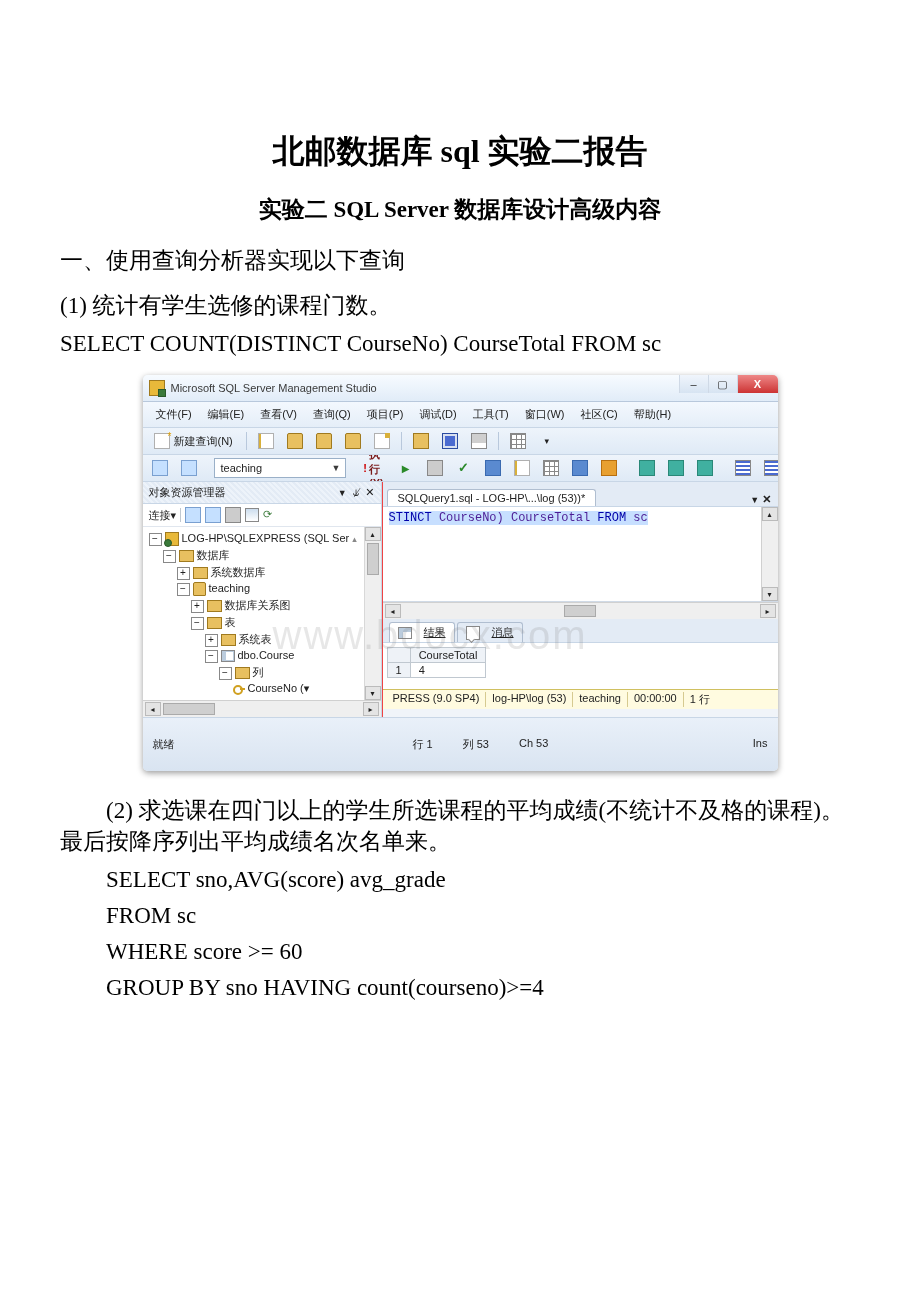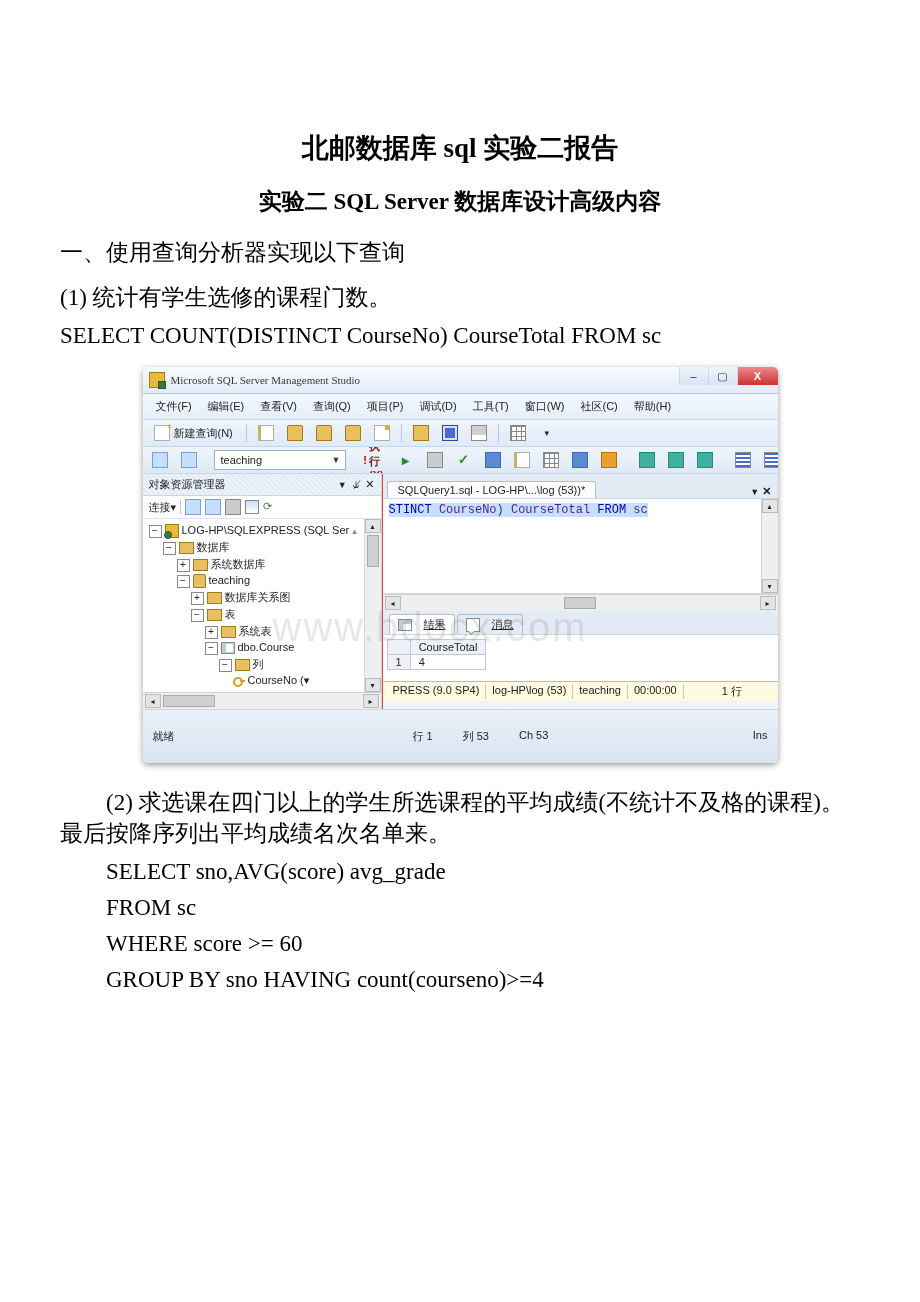--- a/index.html
+++ b/index.html
@@ -8,21 +8,21 @@
     font-family: "SimSun", "Times New Roman", serif;
     background: #fff;
     color: #000;
     width: 920px;
   }
   .page {
     padding: 130px 60px 60px 60px;
   }
   .title {
     text-align: center;
-    font-size: 27px;
+    font-size: 32px;
     font-weight: bold;
     margin-bottom: 20px;
   }
   .subtitle {
     text-align: center;
     font-size: 23px;
     font-weight: bold;
     margin-bottom: 20px;
   }
   .section-head {
@@ -71,21 +71,21 @@
     position: relative;
   }
   .titlebar .app-icon::after{
     content:"";
     position:absolute;
     right:-2px; bottom:-2px;
     width:6px; height:6px;
     background:#3a7a3a;
     border:1px solid #2a5a2a;
   }
-  .titlebar .title-text { color: #3a3a3a; font-family: Liberation Serif, serif; }
+  .titlebar .title-text { color: #3a3a3a; }
   .win-btns {
     position: absolute;
     right: 0; top: 0;
     display: flex;
   }
   .win-btn {
     width: 28px; height: 18px;
     display: flex; align-items: center; justify-content: center;
     font-size: 11px;
     border-left: 1px solid #cfd9e6;
@@ -300,21 +300,21 @@
     background:#eef2f7;
     font-weight:normal;
   }
   .results td.cell{background:#fff;}
   .results .rowhdr{background:#eef2f7;}
   .status-server{
     background:#fffbe0; border-top:1px solid #d0c060;
     padding:2px 4px; display:flex; gap:0;
   }
   .status-server span{border-right:1px solid #d6ca90; padding:0 6px; font-size:11px;}
-  .status-server span:last-child{border-right:none;margin-left:32px;}
+  .status-server span:last-child{border-right:none;}
   .ssms-status{
     background:linear-gradient(#e9f0f9,#d9e4f1);
     display:flex; gap:30px; padding:19px 10px;
     border-top:1px solid #c8d6e6;
     border-radius:0 0 5px 5px;
   }
   .ssms-status .cell-l{width:230px;}
   .ssms-status span{font-size:11px;}
 </style>
 </head>

